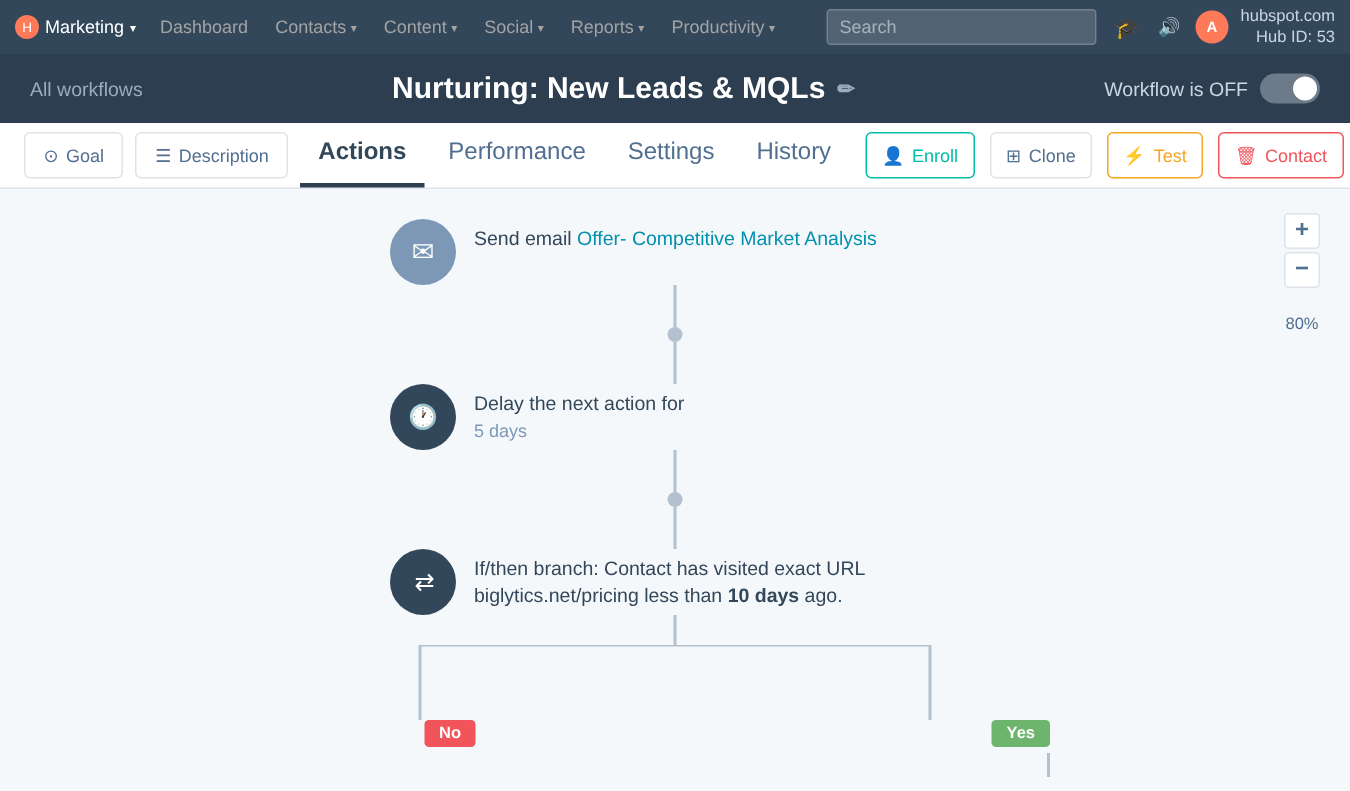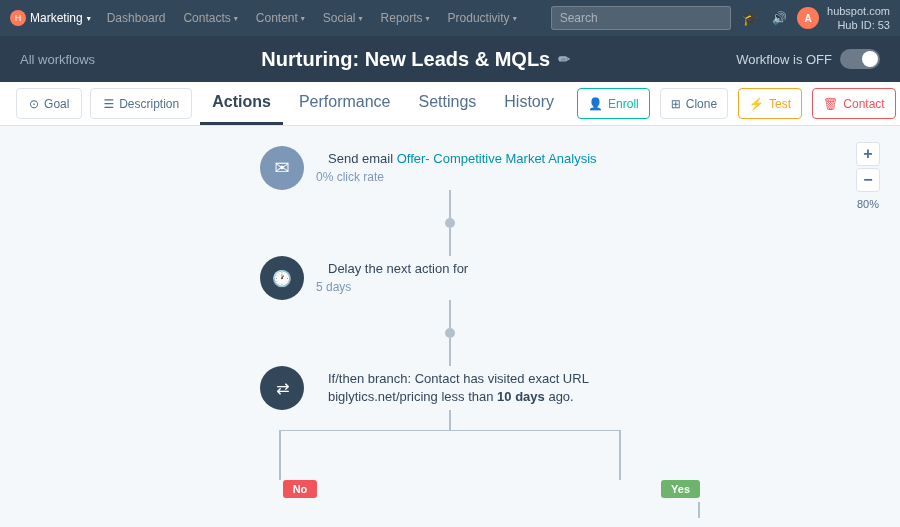--- a/index.html
+++ b/index.html
@@ -121,21 +121,21 @@
       width: 24px; height: 24px;
       background: #fff;
       border: 1px solid #dde3e8;
       border-radius: 3px;
       display: flex; align-items: center; justify-content: center;
       cursor: pointer;
       font-size: 16px;
       color: #516f90;
       font-weight: bold;
     }
-    .zoom-level { font-size: 11px; color: #516f90; margin-top: 4px; }
+    .zoom-level { font-size: 11px; color: #516f90; margin-top: 16px; }
 
     
     .workflow-flow {
       display: flex;
       flex-direction: column;
       align-items: center;
       padding: 20px 0 20px 0;
       position: relative;
       min-height: 400px;
     }
@@ -166,21 +166,21 @@
       display: flex; align-items: center; justify-content: center;
       color: #fff;
       font-size: 18px;
       flex-shrink: 0;
     }
     .node-icon.email { background: #7c98b6; }
     .node-icon.delay { background: #33475b; }
     .node-icon.branch { background: #33475b; }
 
     .node-content { padding-top: 4px; }
-    .node-title { font-size: 13px; color: #33475b; line-height: 1.4; margin-left: 12px; }
+    .node-title { font-size: 13px; color: #33475b; line-height: 1.4; }
     .node-title a { color: #0091ae; text-decoration: none; }
     .node-subtitle { font-size: 12px; color: #7c98b6; margin-top: 2px; }
     .branch-label {
       padding: 3px 10px;
       border-radius: 3px;
       font-size: 11px;
       font-weight: bold;
       color: #fff;
       margin-bottom: 4px;
     }
@@ -298,21 +298,20 @@
   </div>
 
   <div class="workflow-flow">
 
     <div class="workflow-node" style="width:380px;">
       <div class="node-icon email">✉</div>
       <div class="node-content">
         <div class="node-title">
           <span>Send email </span><a href="#">Offer- Competitive Market Analysis</a>
         </div>
-        <div class="node-subtitle">0% click rate</div>
       </div>
     </div>
 
     <div style="display:flex;flex-direction:column;align-items:center;">
       <div class="node-connector"></div>
       <div class="node-connector-dot"></div>
       <div class="node-connector"></div>
     </div>
 
     <div class="workflow-node" style="width:380px;">

